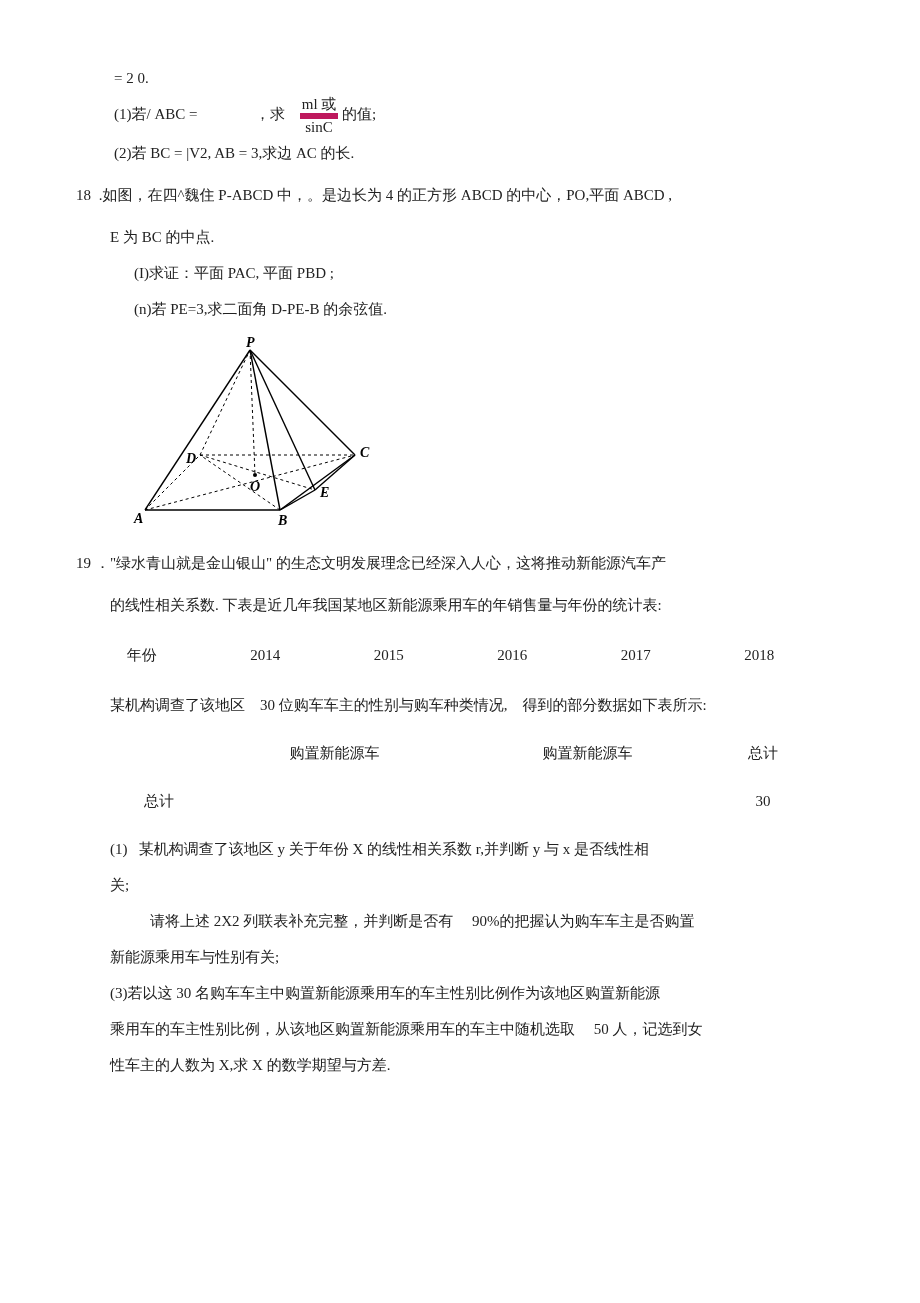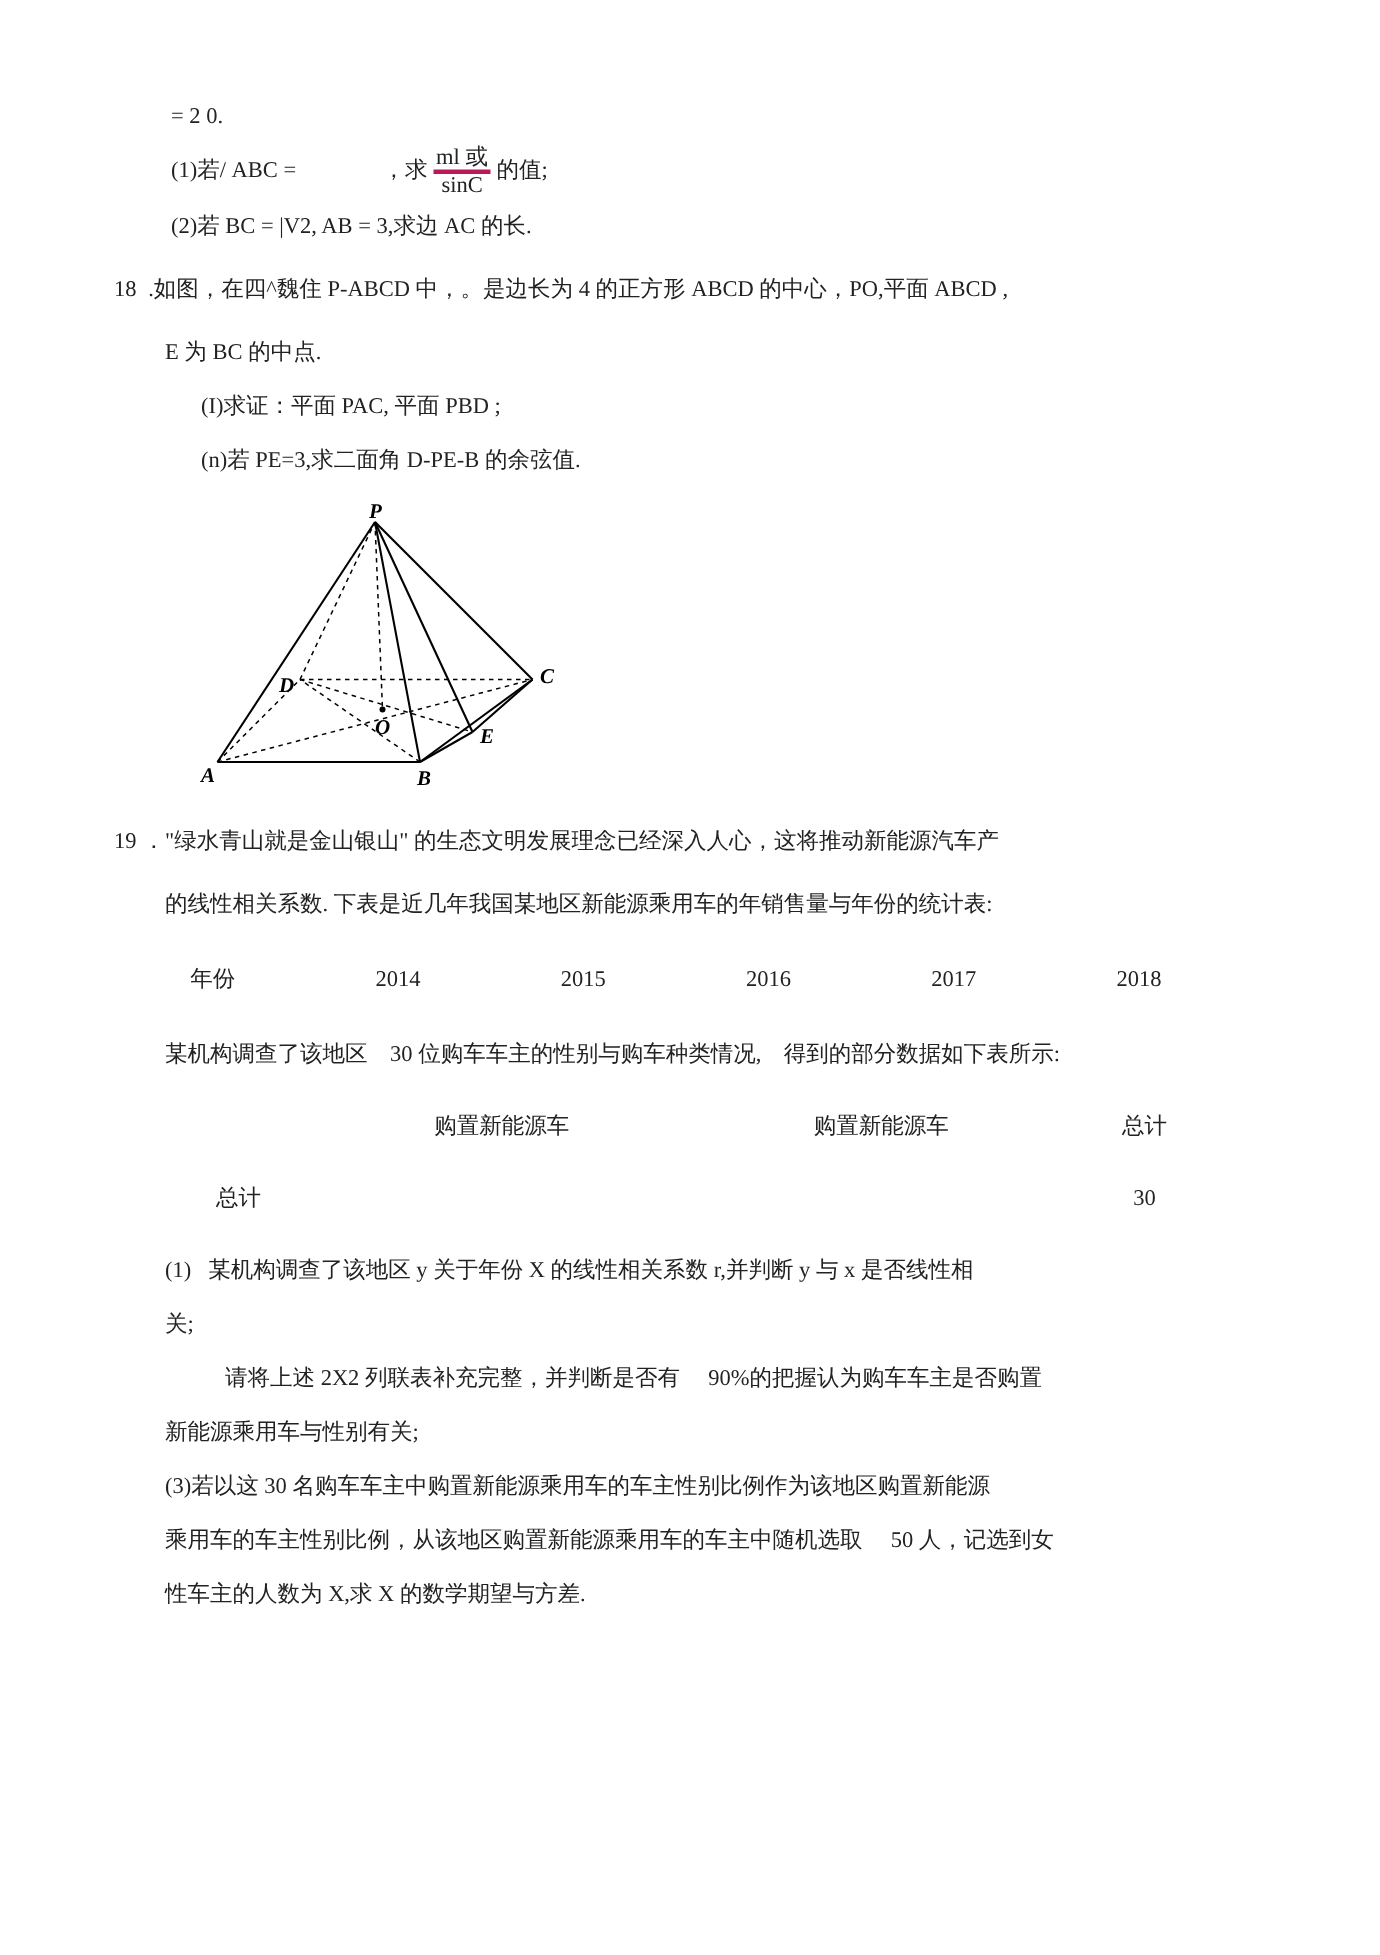--- a/index.html
+++ b/index.html
@@ -16,23 +16,24 @@
   .q-num { margin-right: 4px; }
   .indent-1 { padding-left: 44px; }
   .indent-2 { padding-left: 64px; }
   .block { margin-top: 6px; margin-bottom: 6px; }
   .frac {
     display: inline-block;
     text-align: center;
     vertical-align: middle;
     line-height: 1.1;
     font-family: "SimSun", serif;
+    margin-left: 11px;
   }
   .frac .top { display:block; padding: 0 2px; }
-  .frac .bot { display:block; border-top:3px solid #be185d; padding: 0 2px; }
+  .frac .bot { display:block; border-top:6px solid #be185d; padding: 0 2px; }
   .fig { margin: 8px 0 10px 60px; }
   table.survey {
     border-collapse: collapse;
     margin: 8px 0 8px 10px;
     width: 95%;
   }
   table.survey td, table.survey th {
     text-align: center;
     padding: 6px 4px;
     font-weight: normal;

